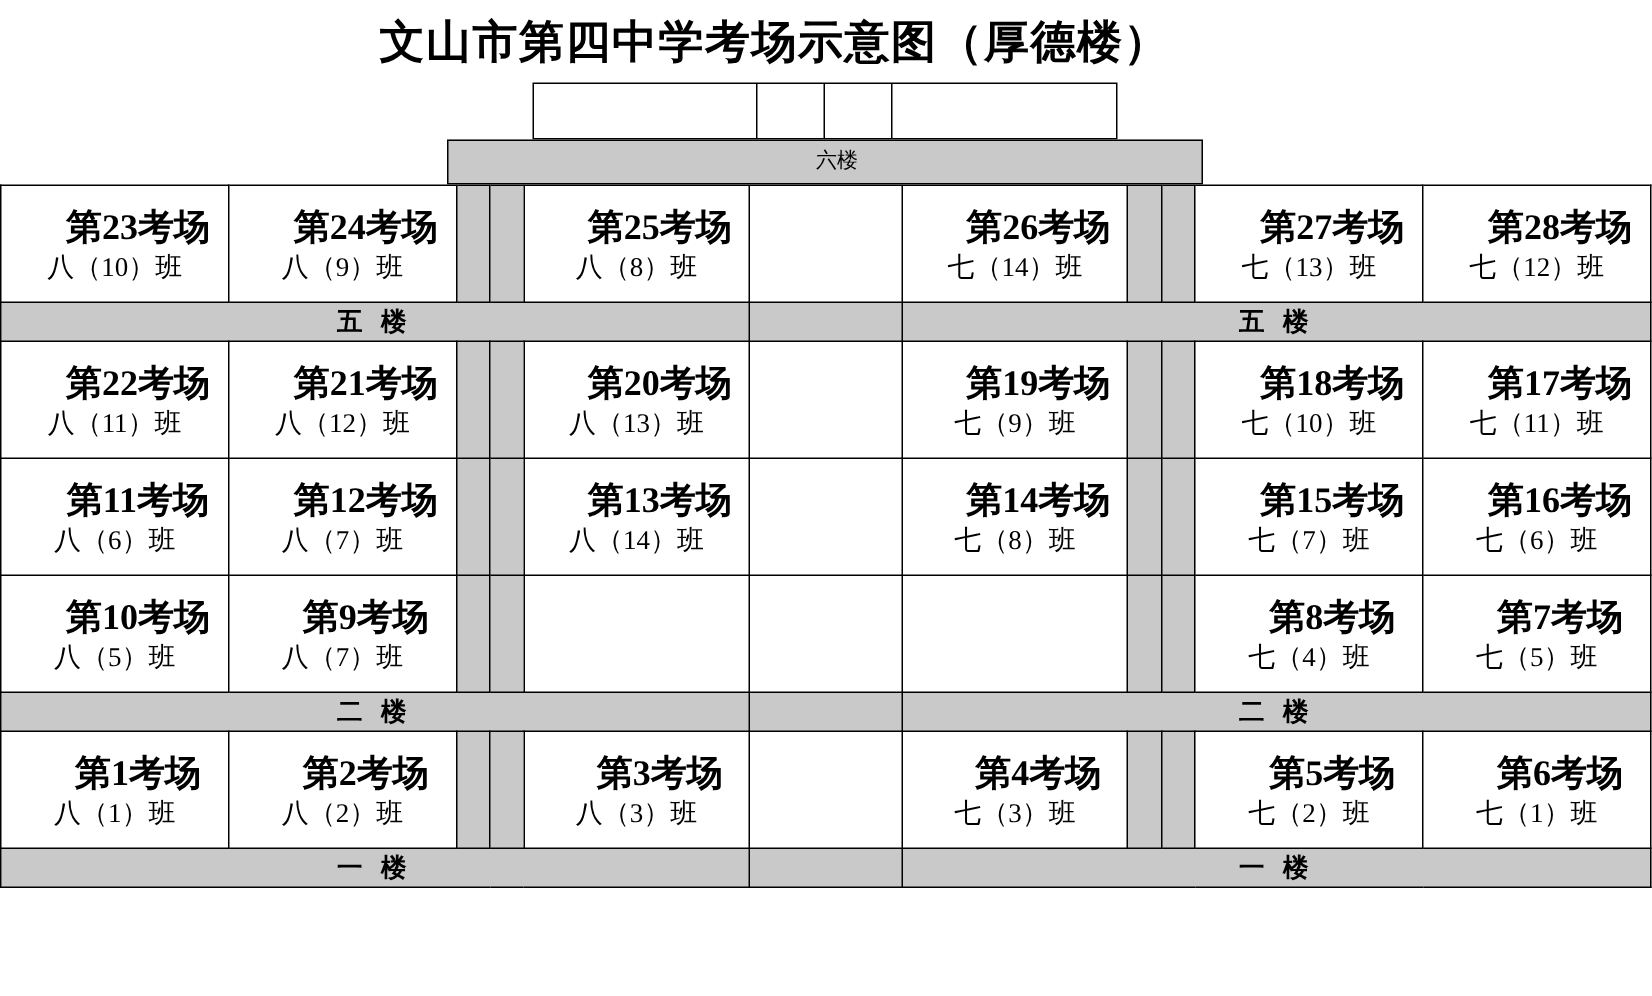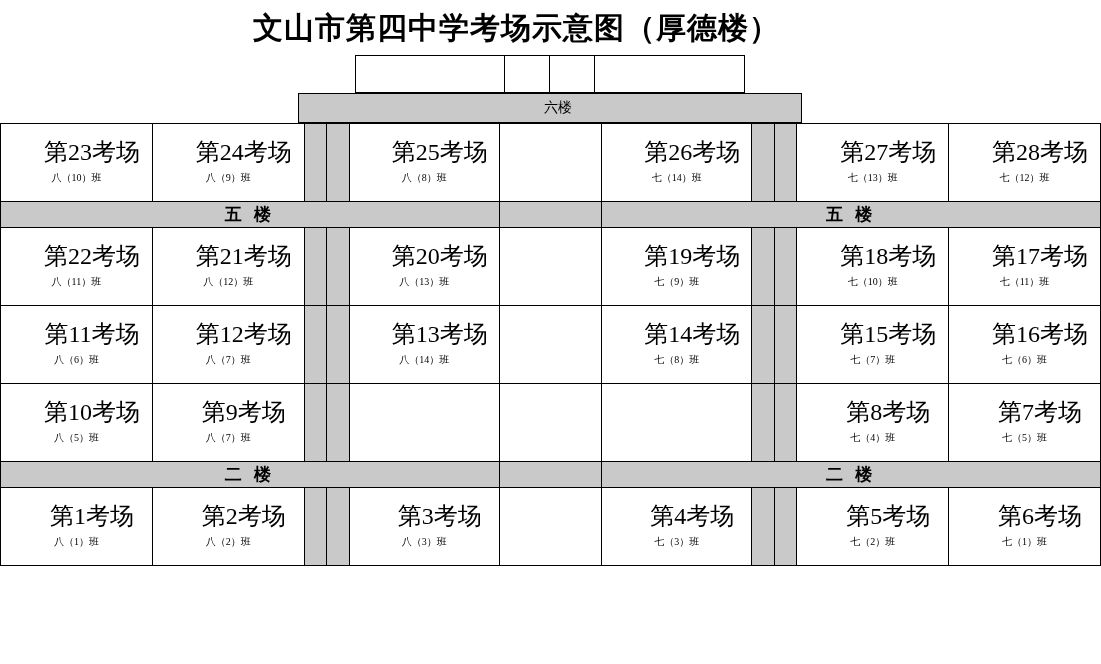--- a/index.html
+++ b/index.html
@@ -83,25 +83,25 @@
     vertical-align:middle;
     text-align:center;
   }
   .room{
     height:78px;
     background:#ffffff;
   }
   .room .rname{
     font-size:24px;
     line-height:30px;
-    font-weight:normal;
+    font-weight:bold;
     padding-left:31px;
   }
   .room .rclass{
-    font-size:10px;
+    font-size:18px;
     line-height:22px;
   }
   .empty{background:#ffffff;height:78px;}
   .stair{background:#c9c9c9;height:78px;}
   .floorlabel-row td{
     height:26px;
     background:#c9c9c9;
     font-size:17px;
     font-weight:bold;
     letter-spacing:4px;
@@ -306,16 +306,21 @@
       <td class="room">
         <div class="rname">第5考场</div>
         <div class="rclass">七（2）班</div>
       </td>
       <td class="room">
         <div class="rname">第6考场</div>
         <div class="rclass">七（1）班</div>
       </td>
     </tr>
 
+    <tr class="floorlabel-row">
+      <td colspan="5">一  楼</td>
+      <td class="plain"></td>
+      <td colspan="5">一  楼</td>
+    </tr>
 
   </tbody>
     </table>
 </div>
 
 </body></html>

